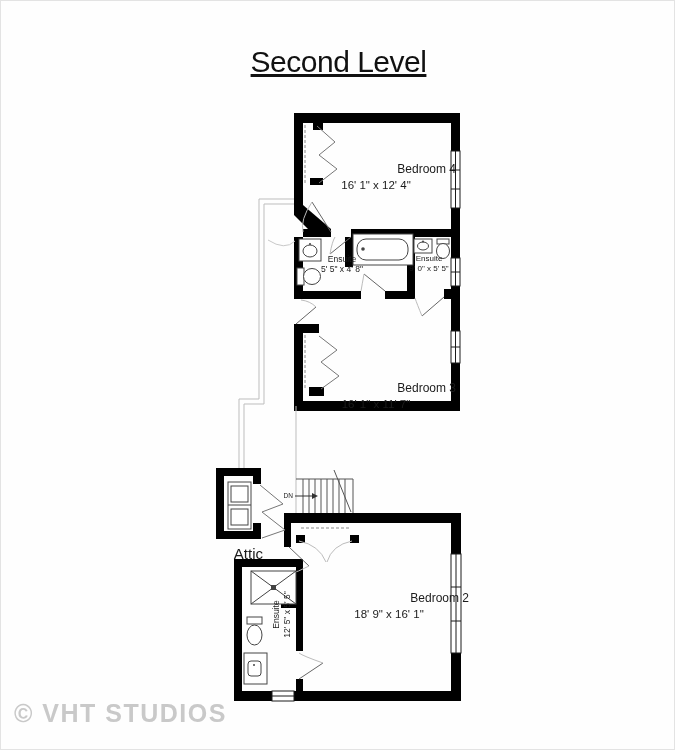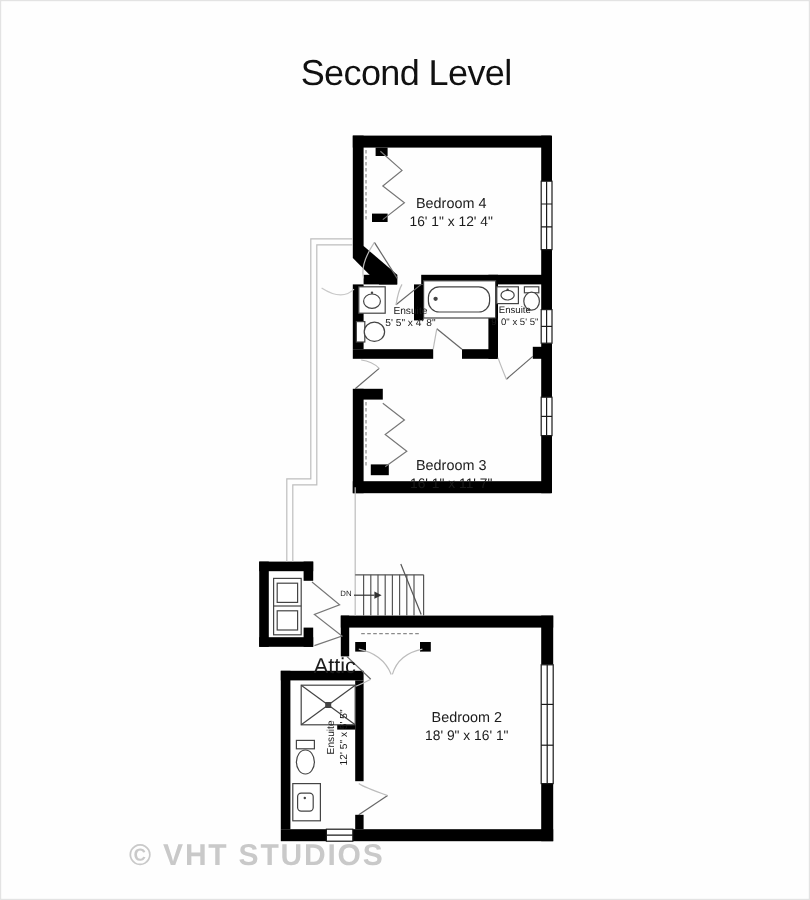--- a/index.html
+++ b/index.html
@@ -3,34 +3,34 @@
 <meta charset="utf-8">
 <style>
   html,body{margin:0;padding:0;background:#fff;}
   .canvas{
     position:relative;width:675px;height:750px;background:#fefefe;
     font-family:"Liberation Sans","DejaVu Sans",sans-serif;
     overflow:hidden;border:1px solid #e3e3e3;box-sizing:border-box;
   }
   svg.plan{position:absolute;left:0;top:0;}
   .label{position:absolute;color:#1b1b1b;text-align:center;white-space:nowrap;}
-  .title{left:0;top:44px;width:675px;font-size:30px;letter-spacing:-0.5px;color:#111;}
-  .room-name{font-size:12px;line-height:16px;}
+  .title{left:0;top:44px;width:675px;font-size:30px;letter-spacing:-0.5px;color:#111;text-decoration:underline;}
+  .room-name{font-size:12px;line-height:16px;text-align:right;}
   .room-dims{font-size:11.5px;line-height:16px;}
   .b4{left:295px;top:160px;width:160px;}
   .b3{left:295px;top:331px;width:160px;margin-top:48px;}
   .b2{left:308px;top:589px;width:160px;}
   .ens-tl{left:311px;top:253px;width:60px;font-size:8.5px;line-height:10px;}
   .ens-tr{left:400px;top:253px;width:56px;font-size:8px;line-height:9.5px;}
   .laundry{left:232px;top:426px;width:70px;font-size:9px;line-height:10px;}
   .dn{left:270px;top:491px;width:22px;font-size:6.5px;text-align:right;}
-  .attic{left:212px;top:544px;width:50px;font-size:18px;text-align:center;margin-left:41px;}
+  .attic{left:212px;top:544px;width:50px;font-size:15px;text-align:right;}
   .ens-b2{left:238px;top:603px;width:84px;font-size:8.5px;line-height:10.5px;
           transform:rotate(-90deg);transform-origin:center center;}
-  .watermark{left:13px;top:698px;width:400px;text-align:center;
+  .watermark{left:13px;top:698px;width:400px;text-align:left;
              font-size:25px;font-weight:bold;letter-spacing:1.5px;color:#c9c9c9;}
 </style>
 </head>
 <body>
 
 <div class="canvas">
 
   <svg class="plan" width="675" height="750" viewBox="0 0 675 750">
 
     <g fill="#000">

